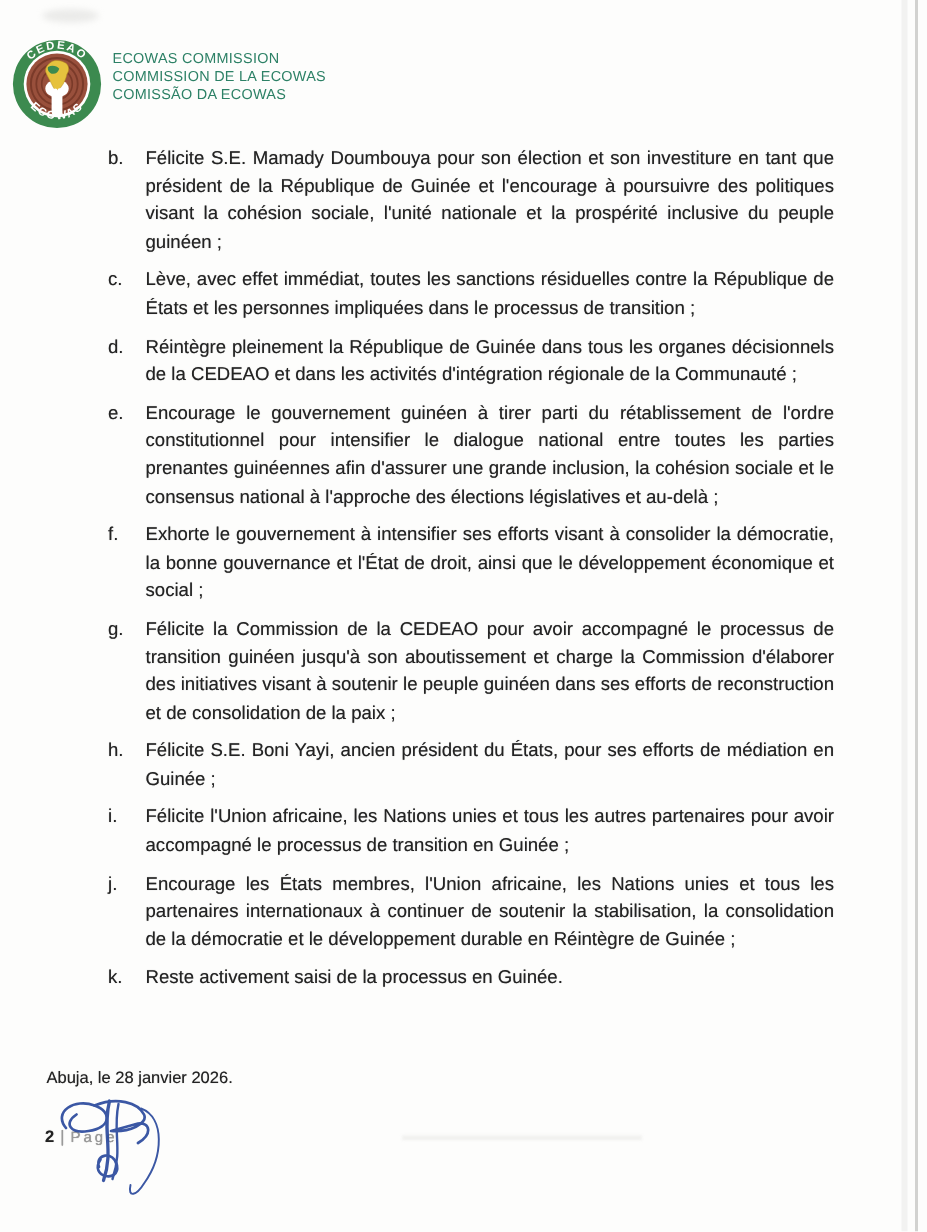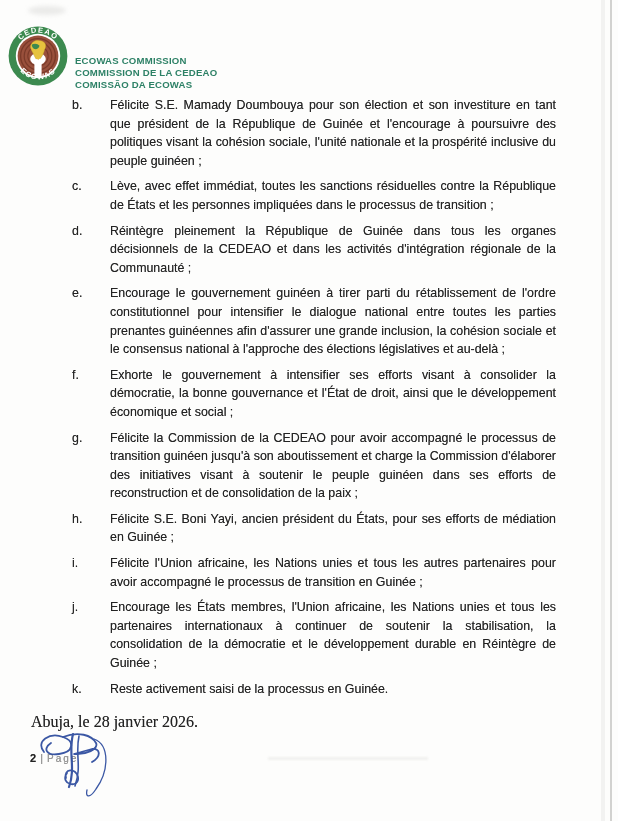--- a/index.html
+++ b/index.html
@@ -16,35 +16,35 @@
     position:absolute;left:28px;top:6px;width:38px;height:9px;
     background:#dcdcda;border-radius:50%;filter:blur(2.2px);opacity:.55;
   }
   .faint-line{
     position:absolute;left:268px;top:757px;width:160px;height:3px;
     background:#ededeb;filter:blur(1px);opacity:.8;
   }
   
   .logo{position:absolute;left:8px;top:26px;width:60px;height:60px;}
   .org{
-    position:absolute;left:75px;top:55px;
-    color:#2d8166;font-weight:bold;font-size:9.6px;line-height:11.8px;
+    position:absolute;left:75px;top:34px;
+    color:#2d8166;font-weight:normal;font-size:9.6px;line-height:11.8px;
     letter-spacing:.2px;
   }
   
   .list{position:absolute;left:72px;top:96px;width:484px;}
   .item{display:flex;margin-bottom:7px;}
   .item .letter{flex:none;width:17px;font-size:12.4px;line-height:18.6px;}
   .item .text{
-    flex:1;margin-left:21px;font-size:12.4px;line-height:18.6px;
+    flex:1;margin-left:8px;font-size:12.4px;line-height:18.6px;
     text-align:justify;
   }
   .list,.dateline,.footer{text-shadow:0 0 .5px rgba(30,30,30,.55);}
   
-  .dateline{position:absolute;left:31px;top:713px;font-size:16px;font-family:Liberation Serif, serif;}
+  .dateline{position:absolute;left:31px;top:713px;font-size:11px;}
   .footer{position:absolute;left:30px;top:752px;font-size:11px;white-space:nowrap;}
   .footer .num{font-weight:bold;color:#222;}
   .footer .sep{color:#9a9a9a;margin:0 4px;}
   .footer .plabel{color:#9a9a9a;letter-spacing:2px;font-size:10px;}
   .signature{position:absolute;left:30px;top:729px;width:90px;height:78px;}
 </style>
 </head>
 <body>
 
 <div class="page-edge edge-soft"></div>
@@ -73,21 +73,21 @@
   <text font-size="12.5" font-weight="bold" fill="#ffffff" letter-spacing="2" font-family="Liberation Sans, sans-serif">
     <textPath href="#arcTop" startOffset="50%" text-anchor="middle">CEDEAO</textPath>
   </text>
   <text font-size="12.5" font-weight="bold" fill="#ffffff" letter-spacing="2" font-family="Liberation Sans, sans-serif">
     <textPath href="#arcBottom" startOffset="50%" text-anchor="middle">ECOWAS</textPath>
   </text>
 </svg>
 
 <div class="org">
   <div>ECOWAS COMMISSION</div>
-  <div>COMMISSION DE LA CEDEAO</div>
+  <div>COMMISSION DE LA ECOWAS</div>
   <div>COMISSÃO DA ECOWAS</div>
 </div>
 
 <div class="list">
   <div class="item">
     <span class="letter">b.</span>
     <div class="text">Félicite S.E. Mamady Doumbouya pour son élection et son investiture en tant que président de la République de Guinée et l'encourage à poursuivre des politiques visant la cohésion sociale, l'unité nationale et la prospérité inclusive du peuple guinéen ;</div>
   </div>
   <div class="item">
     <span class="letter">c.</span>

